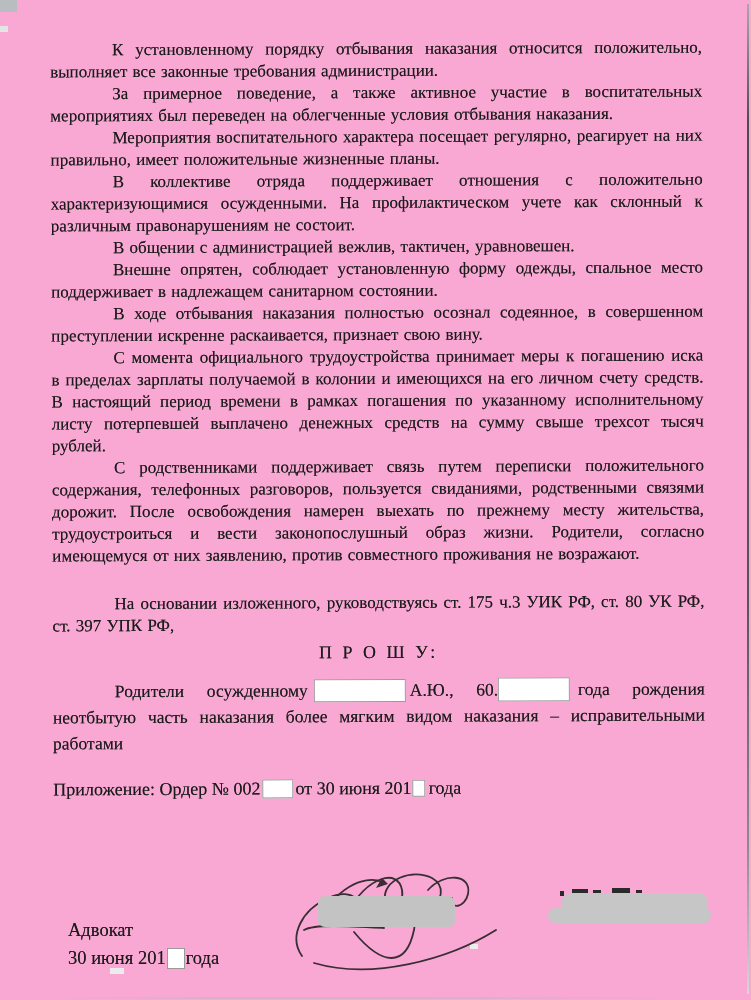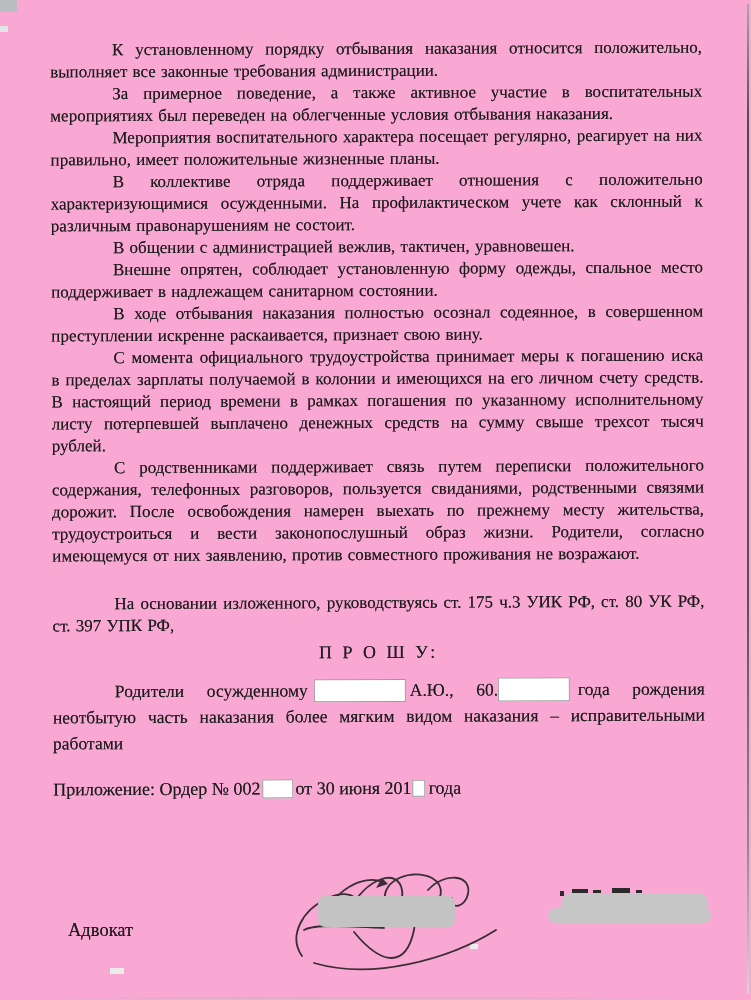--- a/index.html
+++ b/index.html
@@ -121,20 +121,23 @@
       <span>Родители осужденному</span><span class="blank-box bb-name"></span><span>А.Ю., 60.</span><span class="blank-box bb-birth"></span><span>года рождения неотбытую часть наказания более мягким видом наказания – исправительными работами</span>
     </p>
 
     <p class="attachment">
       <span>Приложение: Ордер № 002</span><span class="blank-box bb-order"></span><span>от 30 июня 201</span><span class="blank-box bb-oyear"></span><span>года</span>
     </p>
   </div>
 
   <div class="footer">
     <div>Адвокат</div>
+    <div>
+      <span>30 июня 201</span><span class="blank-box bb-fyear"></span><span>года</span>
+    </div>
   </div>
 
   <div class="signature-wrap">
     <svg width="235" height="115" viewBox="0 0 235 115">
       <g fill="none" stroke="#1e1e1e" stroke-width="1.8" stroke-linecap="round" opacity="0.88">
         <path d="M14,96 C0,76 14,50 40,38 C66,26 80,44 62,60"></path>
         <path d="M34,62 C44,30 76,14 94,22"></path>
         <path d="M60,52 C80,16 110,8 114,30 C117,46 100,54 97,40 C94,20 124,8 144,18 C158,26 154,42 142,48"></path>
         <path d="M140,30 C156,12 184,14 180,34 C177,48 162,50 164,38"></path>
         <path d="M66,72 C94,106 118,108 126,70 C130,50 120,44 114,58"></path>

